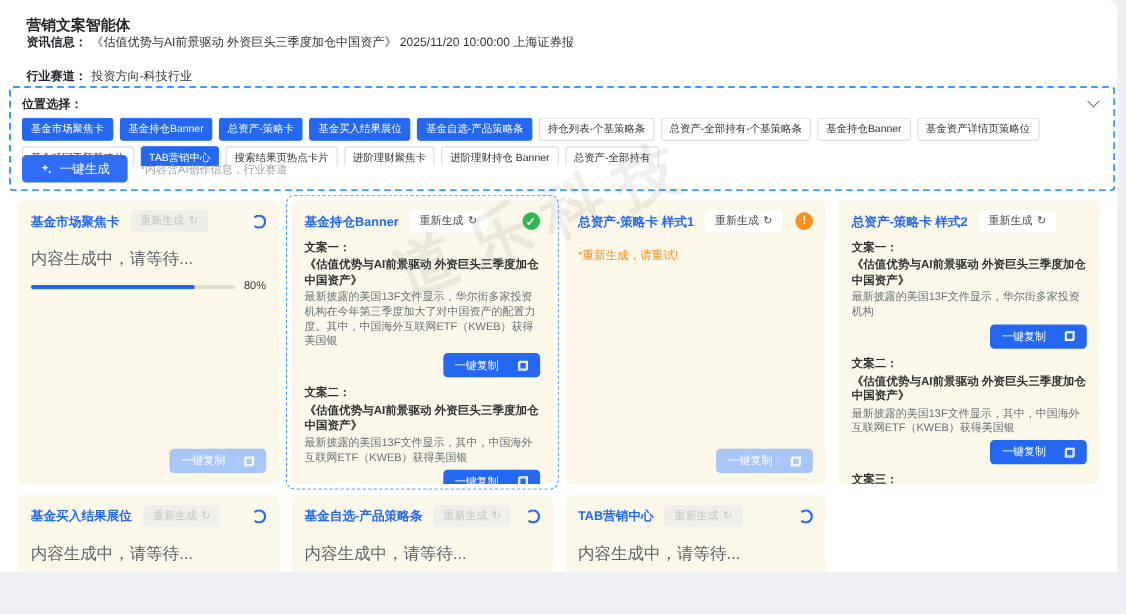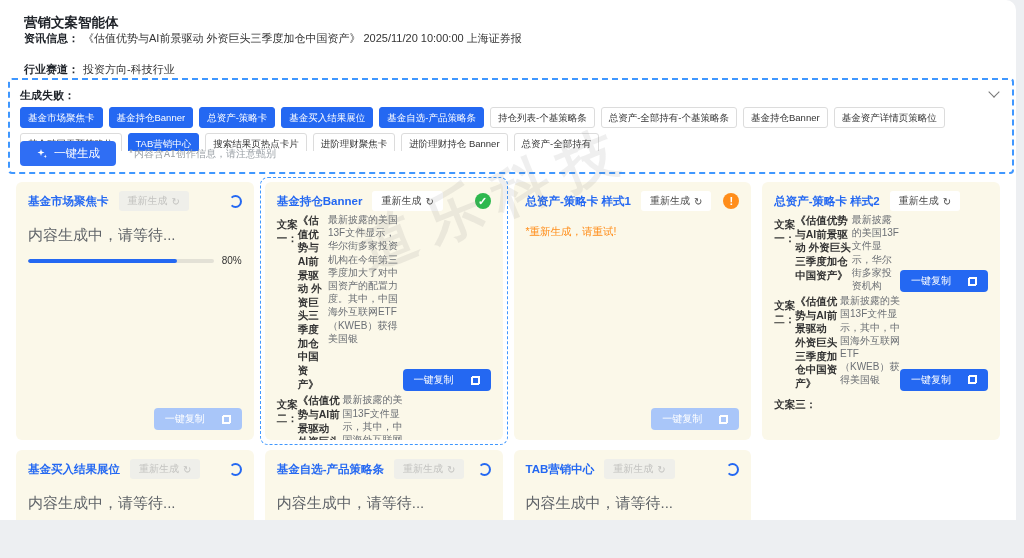--- a/index.html
+++ b/index.html
@@ -16,21 +16,21 @@
   
   .selector { position:absolute; left:8px; top:78px; right:2px; height:96px;
               border:2px dashed #3f97ff; border-radius:4px; padding:5px 10px; background:#fff; }
   .sel-label { font-size:11px; font-weight:bold; color:#1f2329; }
   .chevron { position:absolute; right:14px; top:8px; width:8px; height:8px; cursor:pointer;
              border-right:1.5px solid #777; border-bottom:1.5px solid #777; transform:rotate(45deg); }
   .opts { margin-top:4px; max-height:44px; overflow:hidden; display:flex; flex-wrap:wrap; gap:5px 6px; }
   .opt { font-size:9.5px; line-height:1.4; padding:3px 7px; border-radius:3px; background:#fff;
          border:1px solid #dcdcdc; color:#333; cursor:pointer; white-space:nowrap; font-family:inherit; }
   .opt.sel { background:#2468f2; border-color:#2468f2; color:#fff; }
-  .gen-row { position:absolute; left:10px; bottom:6px; display:flex; align-items:center;font-family:Liberation Mono, monospace; }
+  .gen-row { position:absolute; left:10px; bottom:6px; display:flex; align-items:center; }
   .gen-btn { display:inline-flex; align-items:center; gap:6px; background:#2f6ef4; color:#fff; border:none;
              font-size:11.5px; padding:5px 16px; border-radius:4px; cursor:pointer; font-family:inherit; }
   .ai-note { margin-left:12px; font-size:10px; color:#9aa0a6; }
 
   
   .row1 { position:absolute; left:16px; top:182px; right:16px; height:258px; display:flex; gap:11px; }
   .row2 { position:absolute; left:16px; top:450px; right:16px; height:96px; display:flex; gap:11px; }
   .col { flex:1 1 0; min-width:0; }
   .sel-outline { border:1px dashed #3f97ff; border-radius:8px; padding:4px; margin:-5px; height:268px; }
   .card { background:#fbf8e9; border-radius:6px; padding:9px 12px 10px; display:flex; flex-direction:column;
@@ -63,21 +63,21 @@
 
   .copy { margin-top:auto; align-self:flex-end; display:inline-flex; align-items:center; gap:17px; border:none;
           background:#2468f2; color:#fff; font-size:10px; padding:4px 11px; border-radius:4px; cursor:pointer;
           flex:0 0 auto; font-family:inherit; }
   .copy.dis { background:#a9c6f9; cursor:default; }
   .copy-ic { position:relative; width:9px; height:9px; display:inline-block; }
   .copy-ic::before { content:""; position:absolute; right:0; top:0; width:6px; height:6px; border:1px solid #fff; }
   .copy-ic::after { content:""; position:absolute; left:0; bottom:0; width:6px; height:6px; border:1px solid #fff;
                     background:inherit; }
 
-  .sec { display:flex; flex-direction:row; flex:0 0 auto; }
+  .sec { display:flex; flex-direction:column; flex:0 0 auto; }
   .sec-h { margin-top:7px; font-size:10.5px; font-weight:bold; color:#333; }
   .sec-t { margin-top:3px; font-size:10.5px; font-weight:bold; color:#333; line-height:1.3; }
   .sec-b { margin-top:2px; font-size:10px; color:#6b6f75; line-height:1.32; }
   .sec .copy { margin:4px 0 0 auto; }
 
   .wm { position:absolute; left:350px; top:160px; font-size:58px; font-weight:bold; letter-spacing:14px;
         color:rgba(120,120,120,0.12); transform:rotate(-22deg); pointer-events:none; z-index:6; white-space:nowrap; }
 
   .sparkle-svg { width:12px; height:12px; display:block; }
 </style>
@@ -90,21 +90,21 @@
     <div class="page-title">营销文案智能体</div>
 
     <div class="meta-line l1">
       <span class="meta-label">资讯信息：</span><span>《估值优势与AI前景驱动 外资巨头三季度加仓中国资产》  2025/11/20 10:00:00 上海证券报</span>
     </div>
     <div class="meta-line l2">
       <span class="meta-label">行业赛道：</span><span>投资方向-科技行业</span>
     </div>
 
     <div class="selector">
-      <span class="sel-label">生成失败：</span>
+      <span class="sel-label">位置选择：</span>
       <span class="chevron"></span>
       <div class="opts">
         <button class="opt sel">基金市场聚焦卡</button>
         <button class="opt sel">基金持仓Banner</button>
         <button class="opt sel">总资产-策略卡</button>
         <button class="opt sel">基金买入结果展位</button>
         <button class="opt sel">基金自选-产品策略条</button>
         <button class="opt">持仓列表-个基策略条</button>
         <button class="opt">总资产-全部持有-个基策略条</button>
         <button class="opt">基金持仓Banner</button>
@@ -117,21 +117,21 @@
         <button class="opt">总资产-全部持有</button>
       </div>
       <div class="gen-row">
         <button class="gen-btn">
           <svg class="sparkle-svg" viewBox="0 0 24 24" fill="#ffffff">
             <path d="M10 2l1.6 5.2L17 9l-5.4 1.8L10 16l-1.6-5.2L3 9l5.4-1.8z"></path>
             <path d="M18.5 13l.9 2.8 2.6.9-2.6.9-.9 2.8-.9-2.8-2.6-.9 2.6-.9z"></path>
           </svg>
           <span>一键生成</span>
         </button>
-        <span class="ai-note">*内容含AI创作信息，请注意甄别</span>
+        <span class="ai-note">*内容含AI创作信息，行业赛道</span>
       </div>
     </div>
 
     <div class="row1">
 
       <div class="col">
         <div class="card tall">
           <div class="c-head">
             <span class="c-title">基金市场聚焦卡</span>
             <button class="regen dis">

